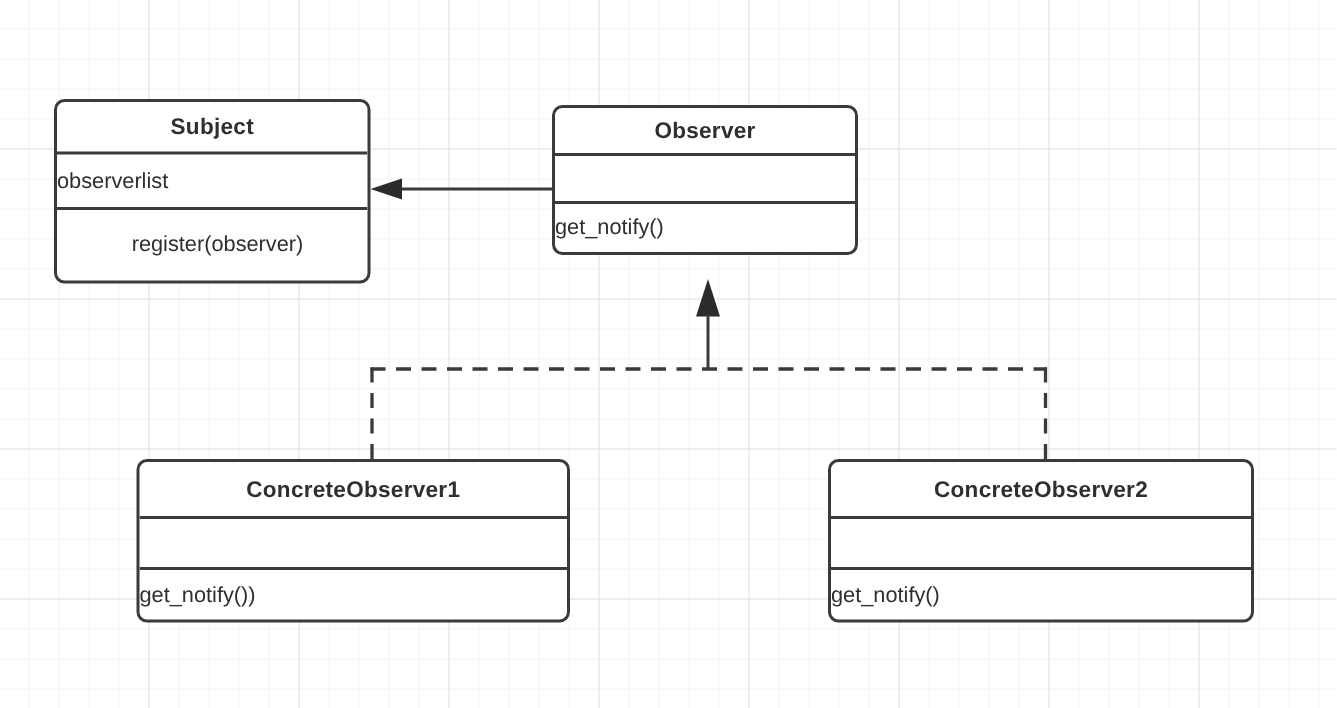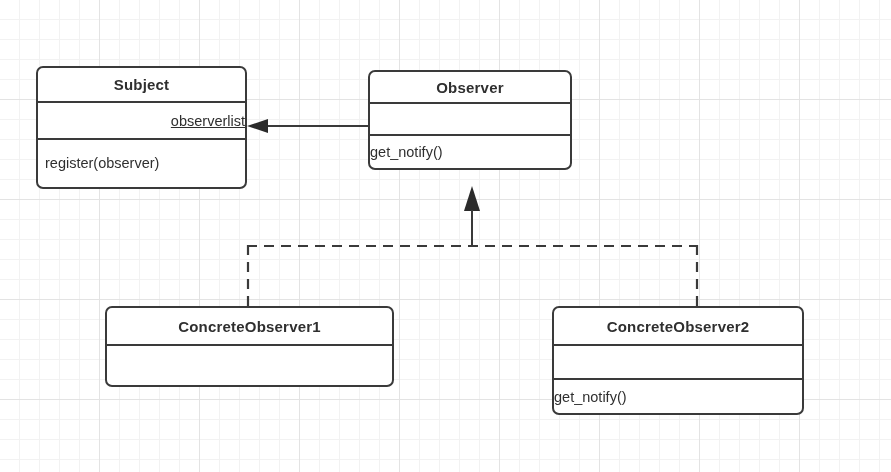--- a/index.html
+++ b/index.html
@@ -53,22 +53,21 @@
     border-top: 2px solid #3a3a3a;
   }
   .cmp-title {
     font-weight: bold;
     font-size: 15px;
     text-align: center;
     letter-spacing: 0.2px;
   }
   .cmp-attrs {
     font-size: 14.5px;
-    text-align: right;
-    text-decoration: underline;
+    text-align: left;
   }
   .cmp-ops-center {
     font-size: 14.5px;
   }
   .cmp-ops-left {
     font-size: 14.5px;
     text-align: left;
     padding-left: 7px;
     line-height: 1.42;
   }
@@ -130,43 +129,46 @@
     </g>
   </svg>
 
   <div class="uml-class" style="left:36px; top:66px; width:211px; height:123px;">
     <div class="uml-compartment cmp-title" style="height:34px;">
       <span>Subject</span>
     </div>
     <div class="uml-compartment cmp-attrs" style="height:37px;">
       <span>observerlist</span>
     </div>
-    <div class="uml-compartment cmp-ops-left" style="height:50px;">
+    <div class="uml-compartment cmp-ops-left" style="height:50px;text-align:center;">
       <span class="op-line">register(observer)</span>
     </div>
   </div>
 
   <div class="uml-class" style="left:368px; top:70px; width:204px; height:100px;">
     <div class="uml-compartment cmp-title" style="height:35px;">
       <span>Observer</span>
     </div>
     <div class="uml-compartment cmp-attrs cmp-empty" style="height:37px;"></div>
     <div class="uml-compartment cmp-ops-center" style="height:39px;">
       <span>get_notify()</span>
     </div>
   </div>
 
-  <div class="uml-class" style="left:105px; top:306px; width:289px; height:81px;">
+  <div class="uml-class" style="left:91px; top:306px; width:289px; height:109px;">
     <div class="uml-compartment cmp-title" style="height:36px;">
       <span>ConcreteObserver1</span>
     </div>
     <div class="uml-compartment cmp-attrs cmp-empty" style="height:34px;"></div>
+    <div class="uml-compartment cmp-ops-center" style="height:35px;">
+      <span>get_notify())</span>
+    </div>
   </div>
 
-  <div class="uml-class" style="left:552px; top:306px; width:252px; height:109px;">
+  <div class="uml-class" style="left:552px; top:306px; width:284px; height:109px;">
     <div class="uml-compartment cmp-title" style="height:36px;">
       <span>ConcreteObserver2</span>
     </div>
     <div class="uml-compartment cmp-attrs cmp-empty" style="height:34px;"></div>
     <div class="uml-compartment cmp-ops-center" style="height:35px;">
       <span>get_notify()</span>
     </div>
   </div>
 
 </div>

